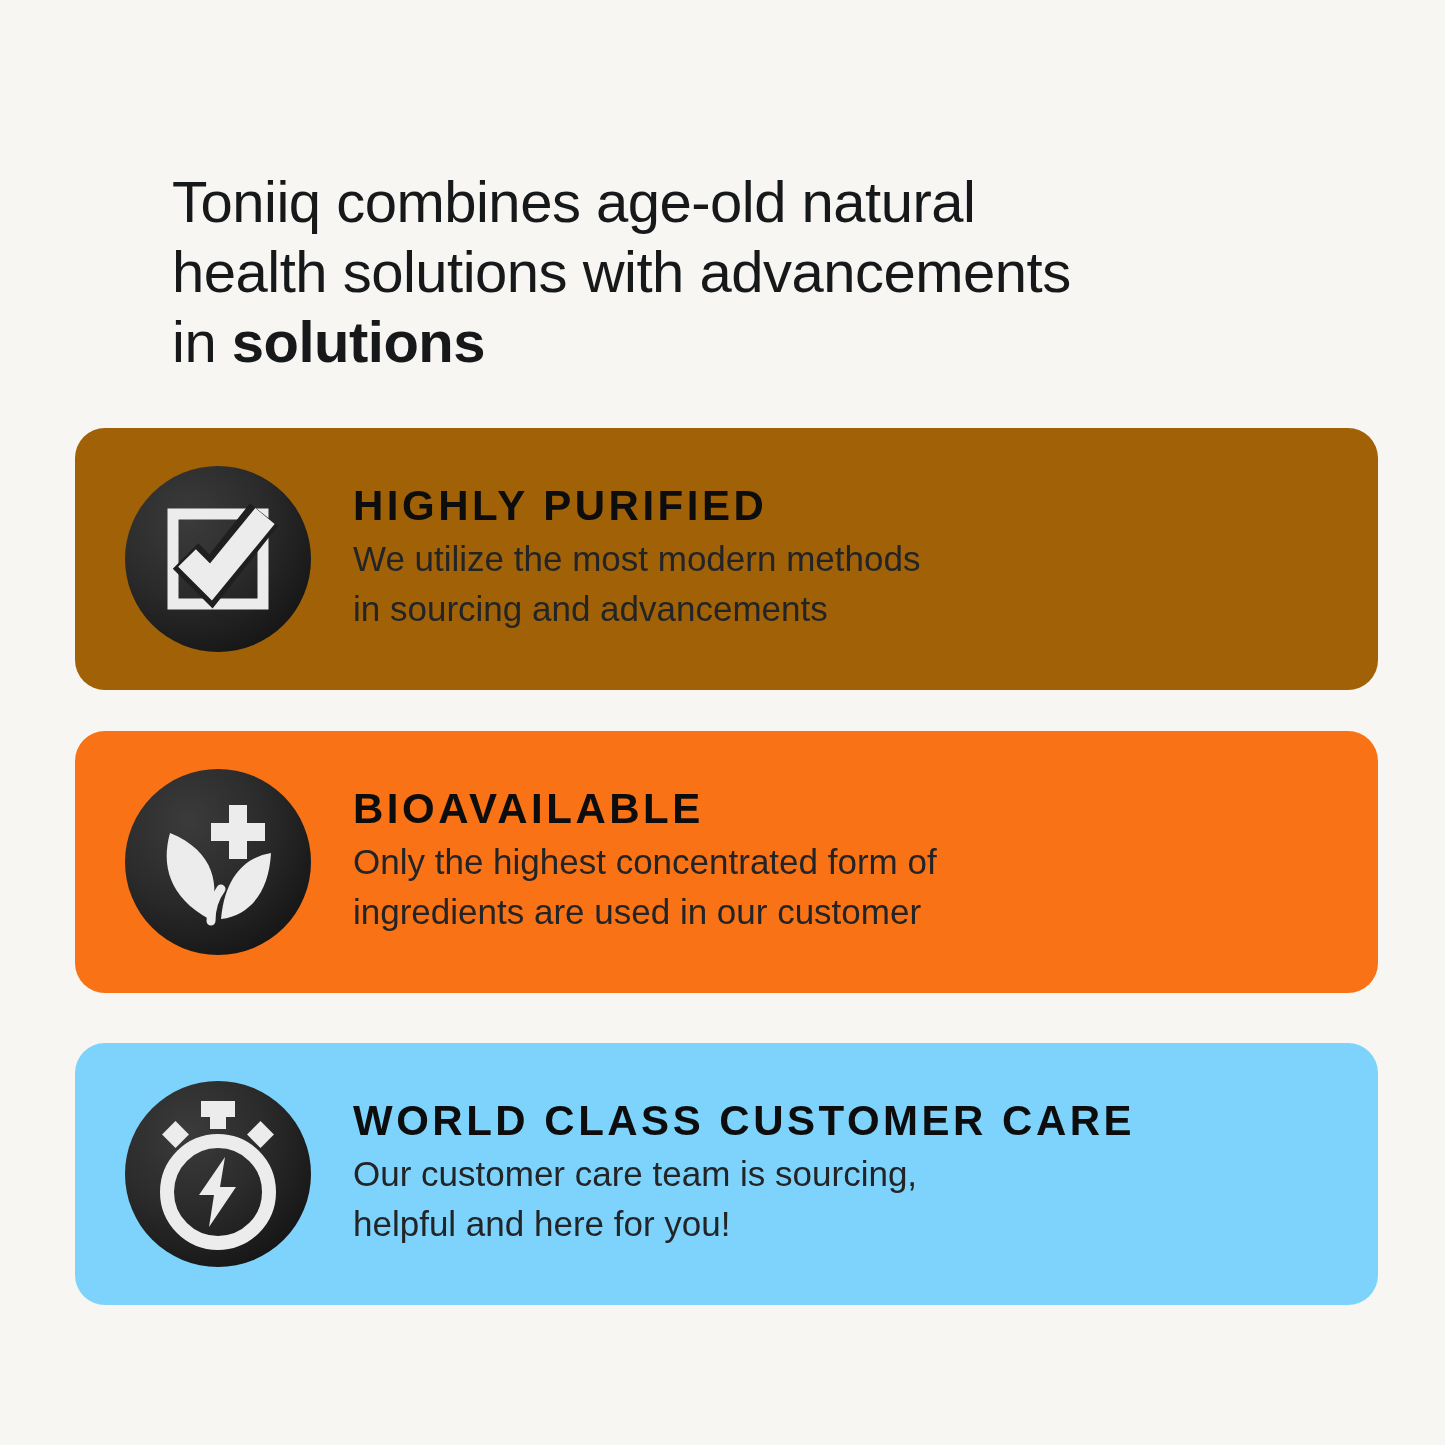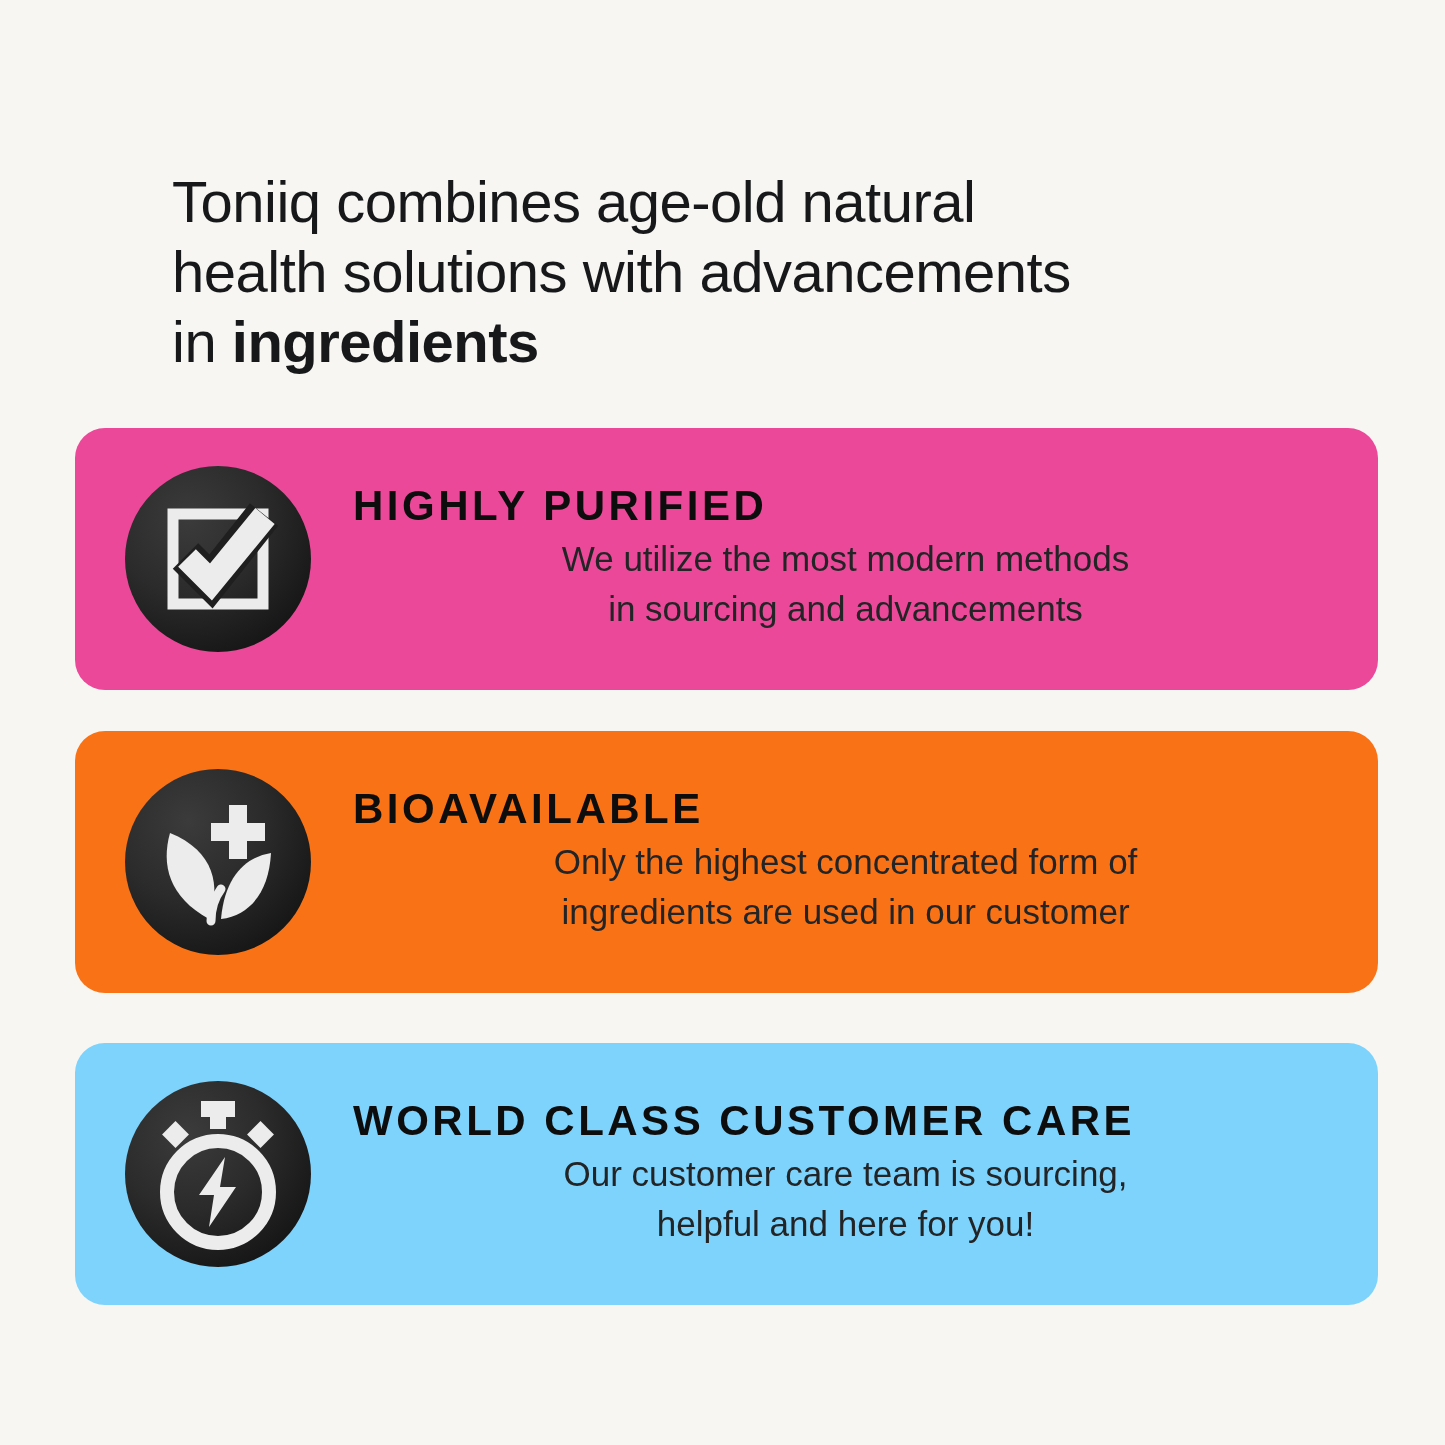--- a/index.html
+++ b/index.html
@@ -42,21 +42,21 @@
   
   .card {
     position: absolute;
     left: 75px;
     width: 1303px;
     border-radius: 30px;
     display: flex;
     align-items: center;
     box-sizing: border-box;
   }
-  .card-1 { top: 428px;  height: 262px; background: #ec4899; }
+  .card-1 { top: 428px;  height: 262px; background: #a16207; }
   .card-2 { top: 731px;  height: 262px; background: #f97316; }
   .card-3 { top: 1043px; height: 262px; background: #7dd3fc; }
 
   .icon-wrap {
     position: relative;
     flex: 0 0 auto;
     width: 186px;
     height: 186px;
     margin-left: 50px;
     margin-right: 42px;
@@ -91,33 +91,32 @@
     font-stretch: condensed;
     white-space: nowrap;
   }
   .card-desc {
     font-size: 35px;
     font-weight: 300;
     line-height: 50px;
     color: #232426;
     margin: 0;
     font-stretch: condensed;
-    text-align: center;
   }
   .card-desc .l2 { display: block; }
 </style>
 </head>
 <body>
 
 <div class="page">
 
   <h1 class="headline">
     <span>Toniiq combines age-old natural</span><br>
     <span>health solutions with advancements</span><br>
-    <span>in </span><span class="bold">ingredients</span>
+    <span>in </span><span class="bold">solutions</span>
   </h1>
 
   <div class="card card-1">
     <div class="icon-wrap">
       <div class="icon-circle"></div>
       <svg class="icon-svg" viewBox="0 0 186 186">
 
         <path d="M48 48 H138 V138 H48 Z" fill="none" stroke="#ececec" stroke-width="11"></path>
 
         <path d="M62 92 L86 116 L140 50" fill="none" stroke="#ececec" stroke-width="26" stroke-linejoin="miter" stroke-linecap="butt"></path>

